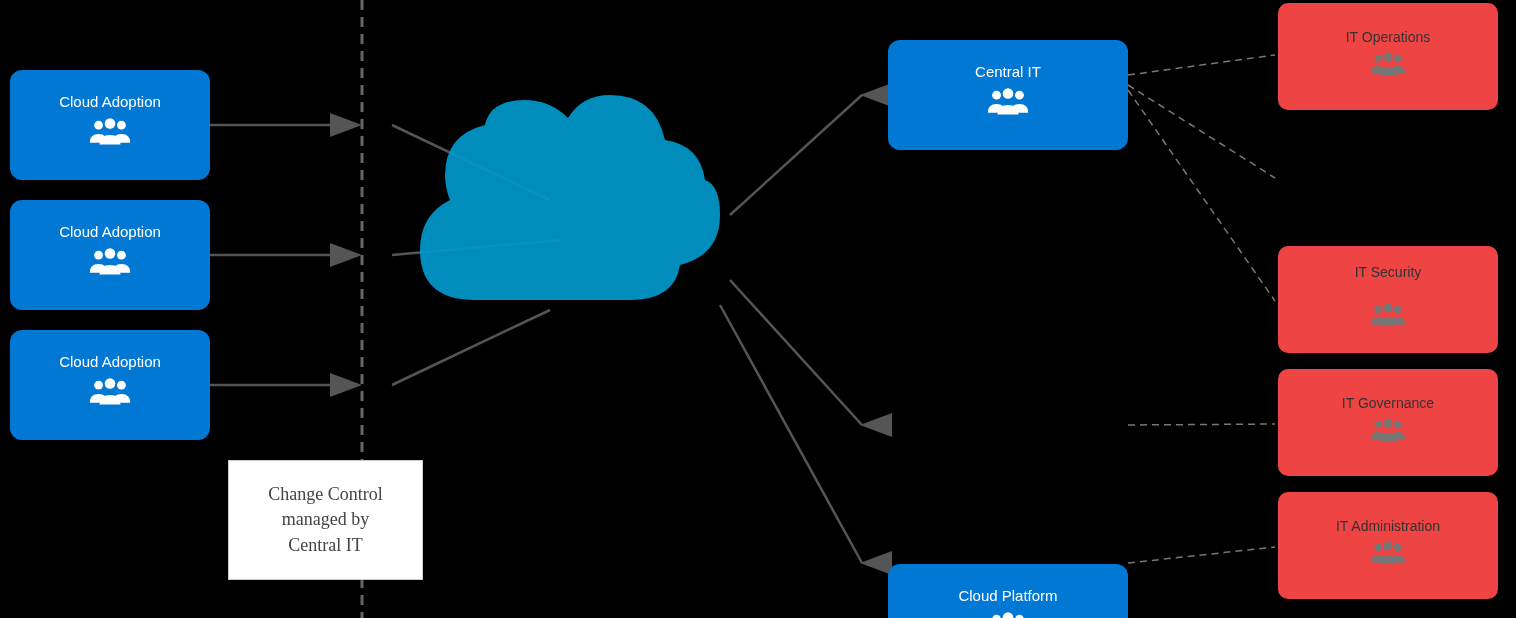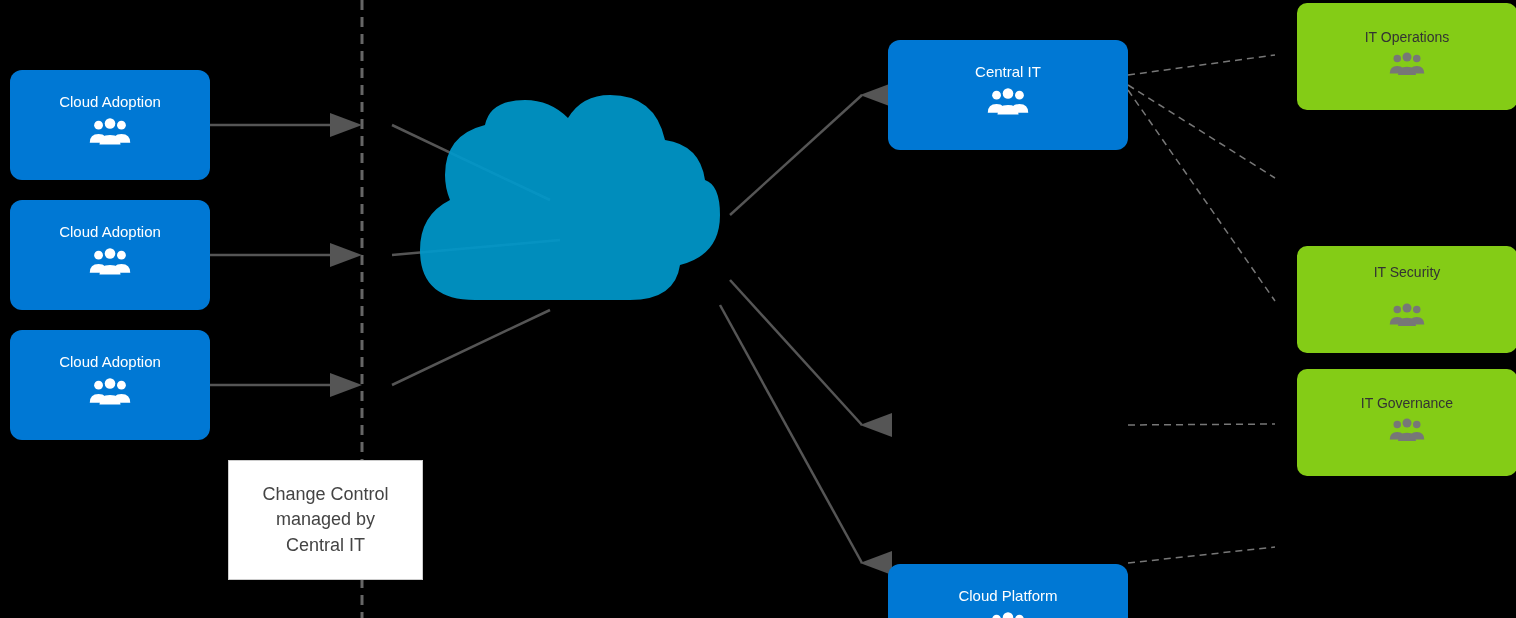--- a/index.html
+++ b/index.html
@@ -39,30 +39,29 @@
       white-space: nowrap;
     }
 
     .blue-box .people-icon {
       font-size: 28px;
       line-height: 1;
     }
 
     
     .gray-box {
-      background: #84cc16;
+      background: #ef4444;
       border-radius: 10px;
       color: #222;
       display: flex;
       flex-direction: column;
       align-items: center;
       justify-content: center;
       position: absolute;
       padding: 10px 6px;
-      margin-left: 19px;
     }
 
     .gray-box .box-label {
       font-size: 14px;
       font-weight: 400;
       text-align: center;
       margin-bottom: 6px;
       white-space: nowrap;
       color: #333;
     }
@@ -75,20 +74,21 @@
 
     
     .text-box {
       background: #fff;
       border: 1px solid #ccc;
       position: absolute;
       display: flex;
       align-items: center;
       justify-content: center;
       padding: 20px 16px;
+      font-family: Liberation Serif, serif;
     }
 
     .text-box span {
       font-size: 18px;
       color: #444;
       text-align: center;
       line-height: 1.4;
     }
 
     
@@ -294,18 +294,31 @@
         <circle cx="12" cy="10" r="5"></circle>
         <path d="M2 30 Q2 20 12 20 Q22 20 22 30"></path>
         <circle cx="25" cy="8" r="6"></circle>
         <path d="M13 32 Q13 21 25 21 Q37 21 37 32"></path>
         <circle cx="38" cy="10" r="5"></circle>
         <path d="M28 30 Q28 20 38 20 Q48 20 48 30"></path>
       </svg>
     </span>
   </div>
 
+  <div class="gray-box" style="top:492px; left:1278px; width:220px; height:107px;">
+    <span class="box-label">IT Administration</span>
+    <span class="people-icon">
+      <svg viewBox="0 0 50 40" xmlns="http://www.w3.org/2000/svg" style="fill:#777; width:38px; height:30px;">
+        <circle cx="12" cy="10" r="5"></circle>
+        <path d="M2 30 Q2 20 12 20 Q22 20 22 30"></path>
+        <circle cx="25" cy="8" r="6"></circle>
+        <path d="M13 32 Q13 21 25 21 Q37 21 37 32"></path>
+        <circle cx="38" cy="10" r="5"></circle>
+        <path d="M28 30 Q28 20 38 20 Q48 20 48 30"></path>
+      </svg>
+    </span>
+  </div>
 
   <div class="text-box" style="top:460px; left:228px; width:195px; height:120px;">
     <span style="font-size:18px; color:#444; text-align:center; line-height:1.4;">Change Control<br>managed by<br>Central IT</span>
   </div>
 
 </div>
 
 </body></html>

